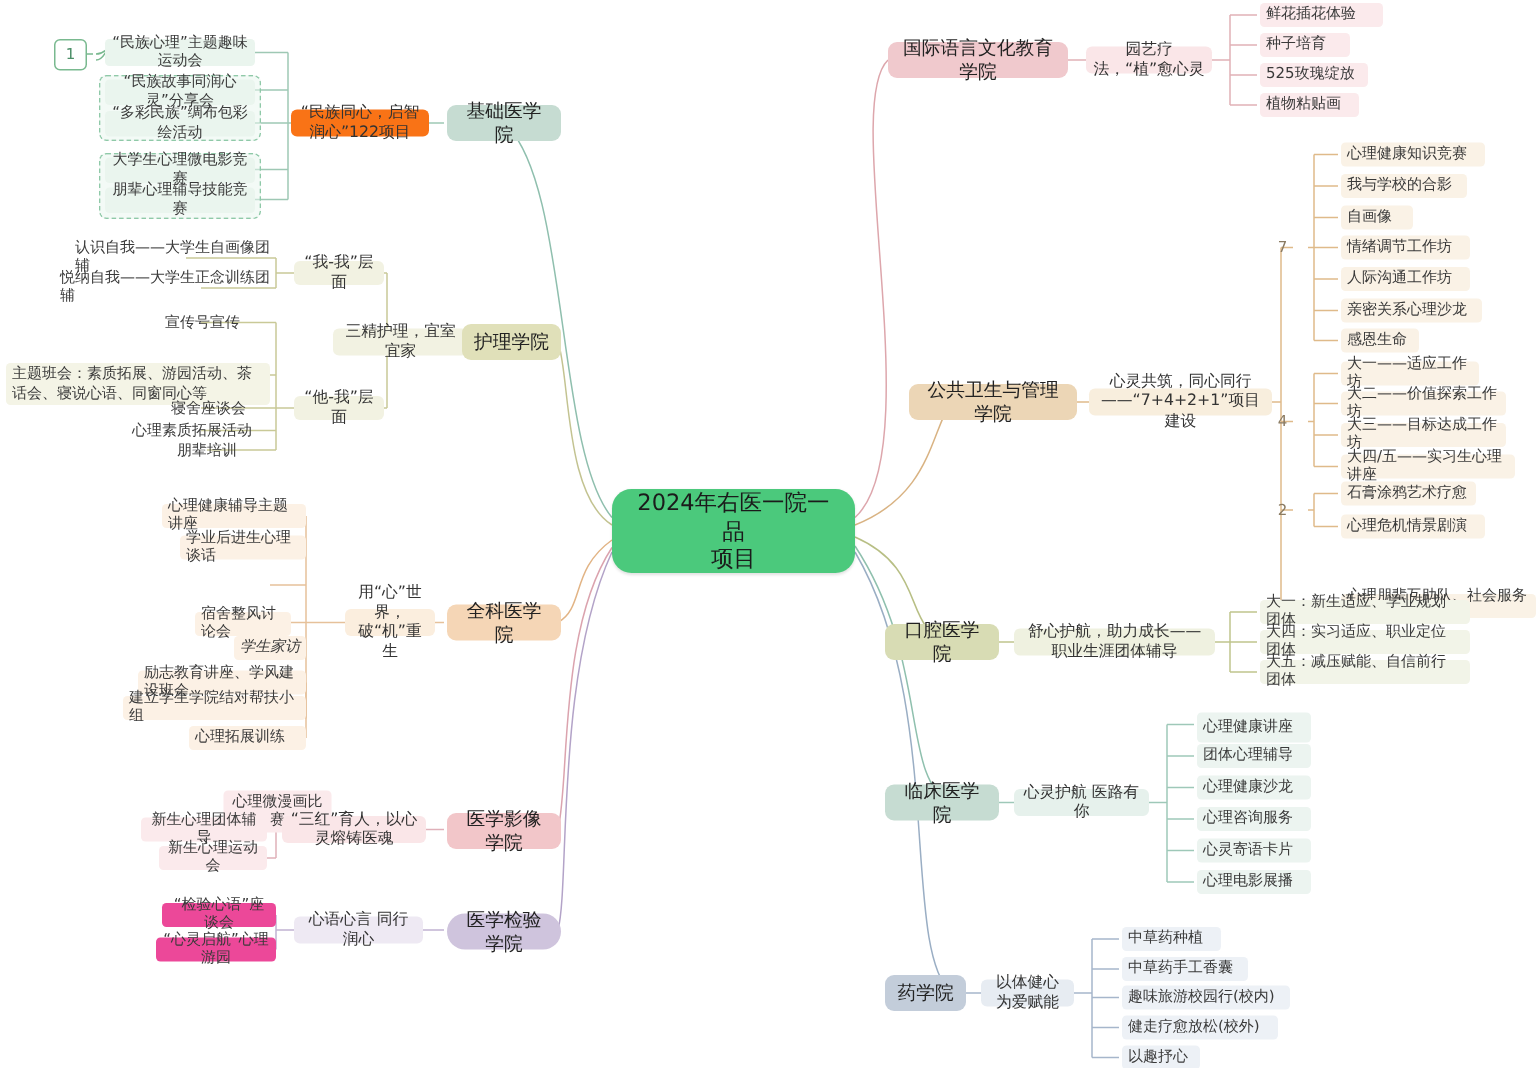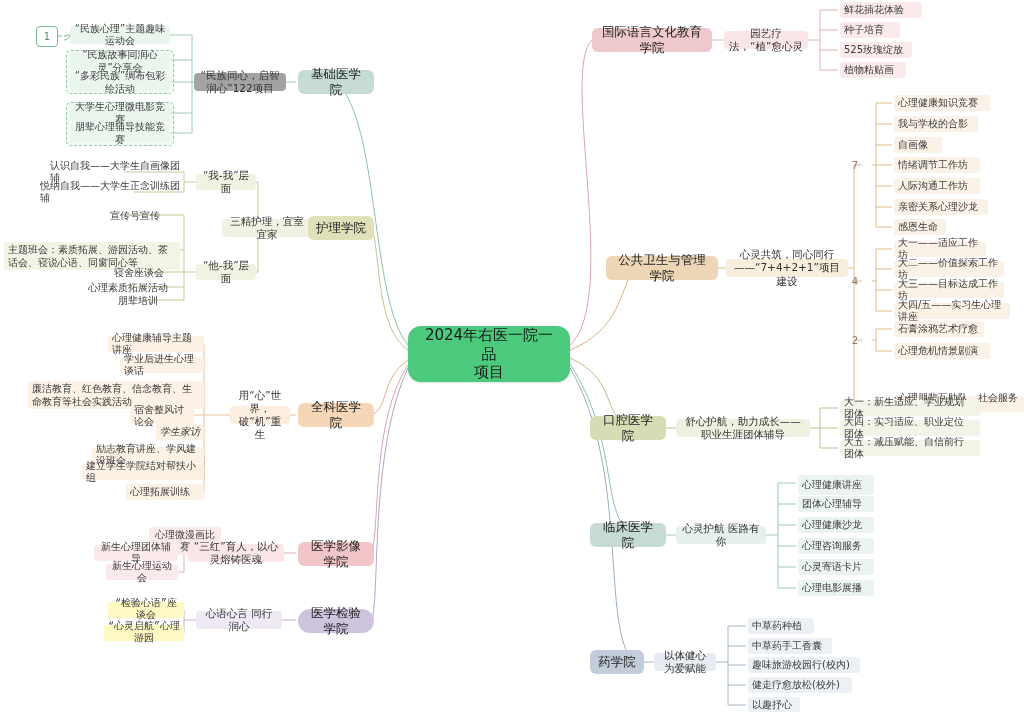--- a/index.html
+++ b/index.html
@@ -31,40 +31,40 @@
   .c-purple{background:#cfc4dd;}
   .c-rose{background:#f2c6c9;}
   .c-tan{background:#ecd6b6;}
   .c-sage{background:#d8dcb4;}
   .c-mint{background:#c6dcd2;}
   .c-blue{background:#c3cdda;}
   
   .theme{
     font-size:10.5px;color:#333;border-radius:4px;padding:2px 5px;
   }
-  .t-green{background:#a3a3a3;}
+  .t-green{background:#f97316;}
   .t-olive{background:#f2f2e2;}
   .t-orange{background:#fbeede;}
   .t-pink{background:#fae6e8;}
   .t-purple{background:#eee9f3;}
   .t-tan{background:#f8eedd;}
   .t-sage{background:#eff1e0;}
   .t-mint{background:#e6f1ec;}
   .t-blue{background:#e7ecf2;}
   
   .leaf{
     font-size:10px;color:#3a3a3a;border-radius:3px;padding:2px 4px;
     text-align:left;justify-content:flex-start;
   }
   .leaf.center{justify-content:center;text-align:center;}
   .l-green{background:#eaf5ee;}
   .l-olive{background:#f4f4e6;}
   .l-orange{background:#fcf1e5;}
   .l-pink{background:#fbeaec;}
-  .l-purple{background:#fef9c3;font-family:Liberation Mono, monospace;}
+  .l-purple{background:#ec4899;}
   .l-tan{background:#faf2e6;}
   .l-sage{background:#f2f4e8;}
   .l-mint{background:#ecf4f0;}
   .l-blue{background:#edf1f6;}
   .l-plain{background:transparent;}
   
   .group-box{
     position:absolute;border:1px dashed #8fc9a8;border-radius:5px;
     background:rgba(232,245,237,.5);box-sizing:border-box;
   }
@@ -244,21 +244,20 @@
   <div class="node leaf l-plain" style="left:110px;top:265px;width:76px;height:16px;">寝舍座谈会</div>
   <div class="node leaf l-plain" style="left:84px;top:280px;width:102px;height:16px;">心理素质拓展活动</div>
   <div class="node leaf l-plain" style="left:114px;top:293px;width:72px;height:16px;">朋辈培训</div>
   <div class="node theme t-olive" style="left:196px;top:264px;width:60px;height:16px;">“他-我”层面</div>
 
   <div class="node theme t-olive" style="left:222px;top:219px;width:90px;height:18px;">三精护理，宜室宜家</div>
   <div class="node college c-olive" style="left:308px;top:216px;width:66px;height:24px;">护理学院</div>
 
   <div class="node leaf l-orange" style="left:108px;top:336px;width:96px;height:16px;">心理健康辅导主题讲座</div>
   <div class="node leaf l-orange" style="left:120px;top:357px;width:84px;height:16px;">学业后进生心理谈话</div>
-  <div class="node leaf l-orange" style="left:28px;top:381px;width:176px;height:28px;line-height:1.35;">廉洁教育、红色教育、信念教育、生命教育等社会实践活动</div>
   <div class="node leaf l-orange" style="left:130px;top:408px;width:64px;height:16px;">宿舍整风讨论会</div>
   <div class="node leaf l-orange" style="left:156px;top:424px;width:48px;height:16px;font-style:italic;">学生家访</div>
   <div class="node leaf l-orange" style="left:92px;top:447px;width:112px;height:16px;">励志教育讲座、学风建设班会</div>
   <div class="node leaf l-orange" style="left:82px;top:464px;width:122px;height:16px;">建立学生学院结对帮扶小组</div>
   <div class="node leaf l-orange" style="left:126px;top:484px;width:78px;height:16px;">心理拓展训练</div>
 
   <div class="node theme t-orange" style="left:230px;top:406px;width:60px;height:18px;">用“心”世界，破“机”重生</div>
   <div class="node college c-orange" style="left:298px;top:403px;width:76px;height:24px;">全科医学院</div>
 
   <div class="node leaf l-pink center" style="left:106px;top:527px;width:72px;height:28px;margin-left:43px;">心理微漫画比赛</div>

